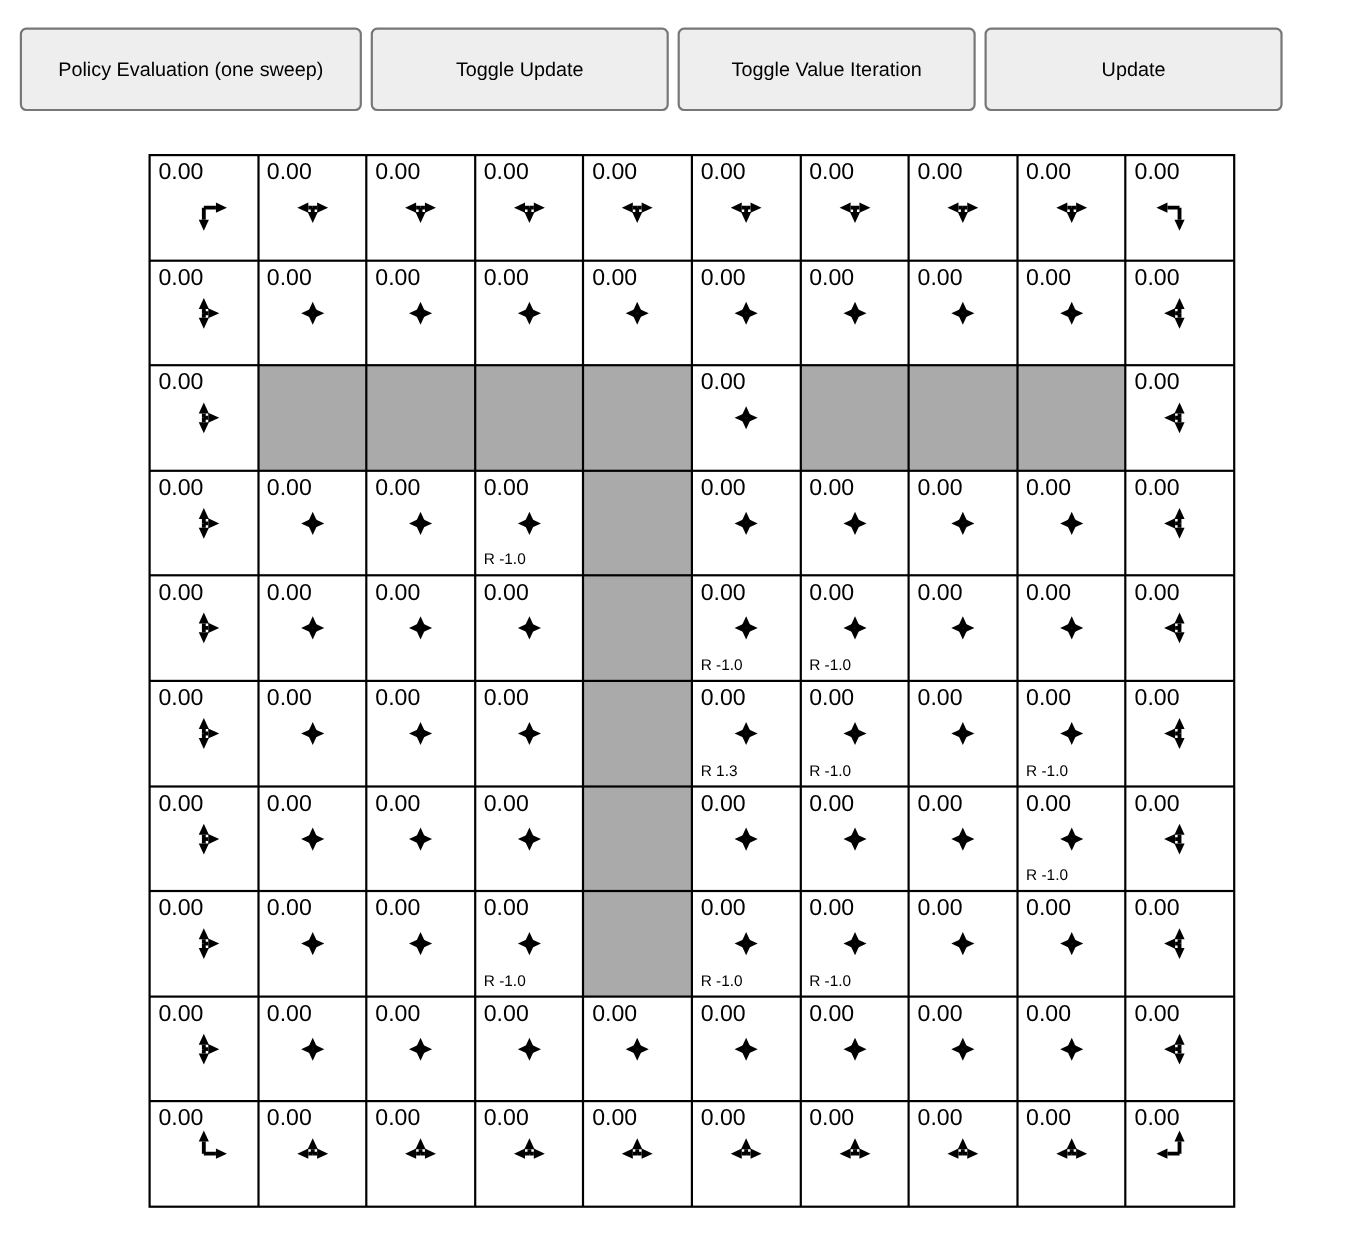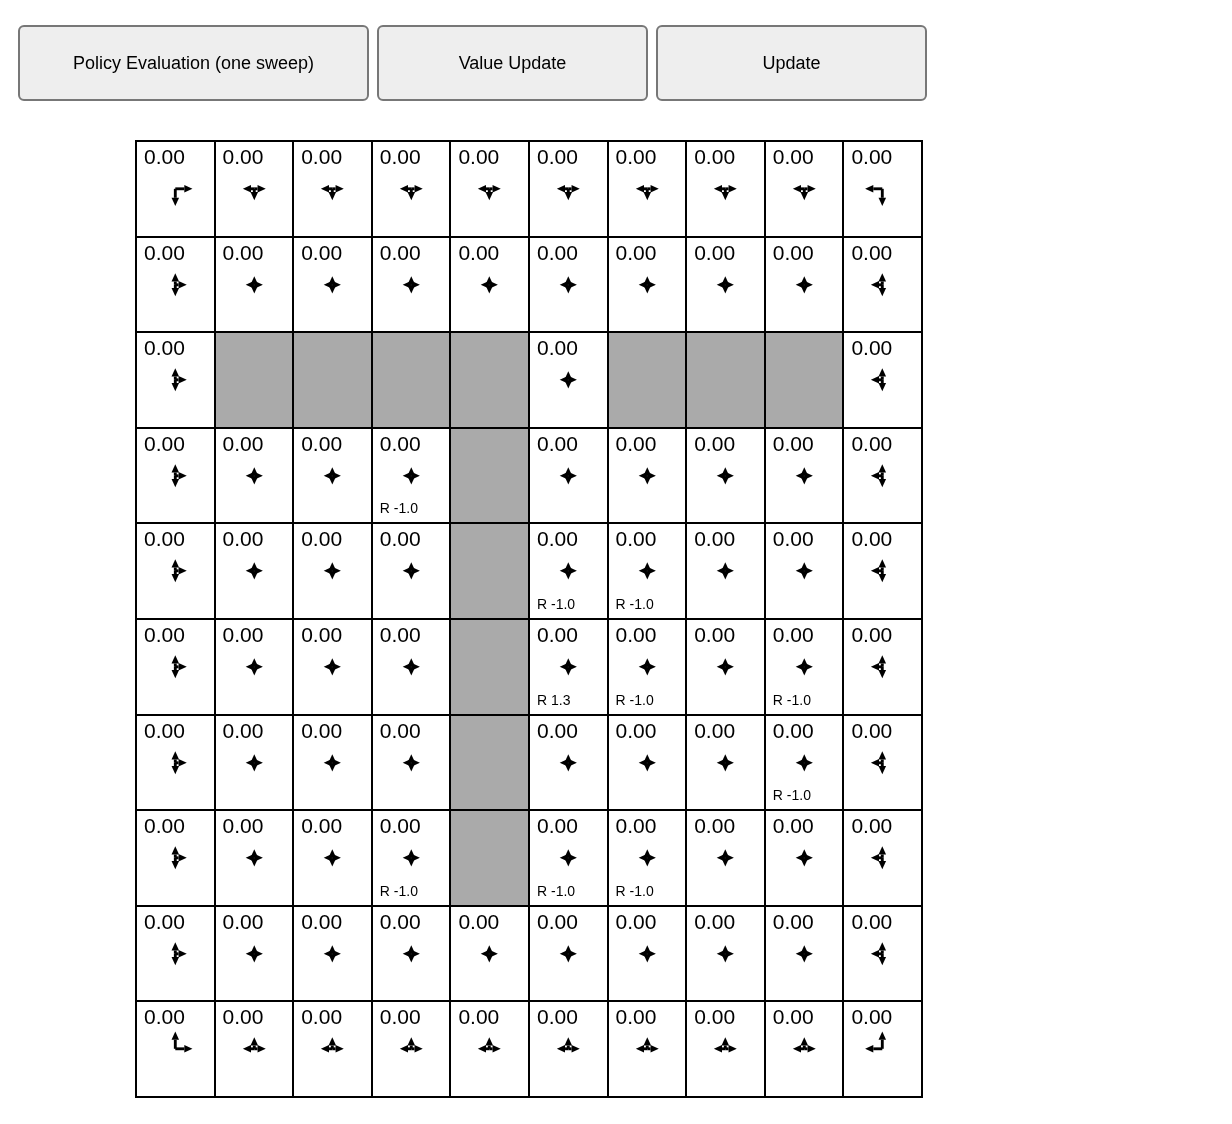--- a/index.html
+++ b/index.html
@@ -9,23 +9,23 @@
   }
   .toolbar{position:absolute;left:18px;top:25px;display:flex;gap:8px;}
   .btn{
     height:76px;width:271px;box-sizing:border-box;
     background:var(--btn-bg,#eeeeee);
     border:2px solid var(--btn-border,#777777);
     border-radius:6px;
     font-family:"Liberation Sans", sans-serif;
     font-size:18px;color:#000;cursor:pointer;
   }
-  .btn.wide{width:351px;}
+  .btn.wide{width:311px;}
   .grid{
-    position:absolute;left:135px;top:140px;width:788px;height:958px;
+    position:absolute;left:135px;top:140px;width:988px;height:958px;
     box-sizing:border-box;display:grid;
     grid-template-columns:repeat(10,1fr);
     grid-template-rows:repeat(10,1fr);
     gap:2px;padding:2px;background:var(--line,#000000);
   }
   .cell{position:relative;background:#ffffff;overflow:hidden;}
   .cell.wall{background:var(--wall,#aaaaaa);}
   .val{
     position:absolute;top:3px;left:7px;font-size:21px;line-height:1.15;
     color:#000;white-space:nowrap;
@@ -33,21 +33,22 @@
   .reward{
     position:absolute;bottom:6px;left:7px;font-size:14px;color:#000;white-space:nowrap;
   }
   .arrows{position:absolute;left:0;top:0;width:100%;height:100%;}
 </style>
 </head>
 <body>
 
 <div class="toolbar">
   <button class="btn wide">Policy Evaluation (one sweep)</button>
-  <button class="btn">Value Update</button>
+  <button class="btn">Toggle Update</button>
+  <button class="btn">Toggle Value Iteration</button>
   <button class="btn">Update</button>
 </div>
 
 <div class="grid" id="grid">
     <div class="cell">
       <span class="val">0.00</span>
       <svg viewBox="0 0 93.6 93.6" class="arrows">
         <line x1="46.8" y1="46.8" x2="46.8" y2="57.8" stroke="#000000" stroke-width="3.5"></line>
         <polygon points="42.199999999999996,57.8 51.4,57.8 46.8,67.8" fill="#000000"></polygon>
         <line x1="46.8" y1="46.8" x2="57.8" y2="46.8" stroke="#000000" stroke-width="3.5"></line>

